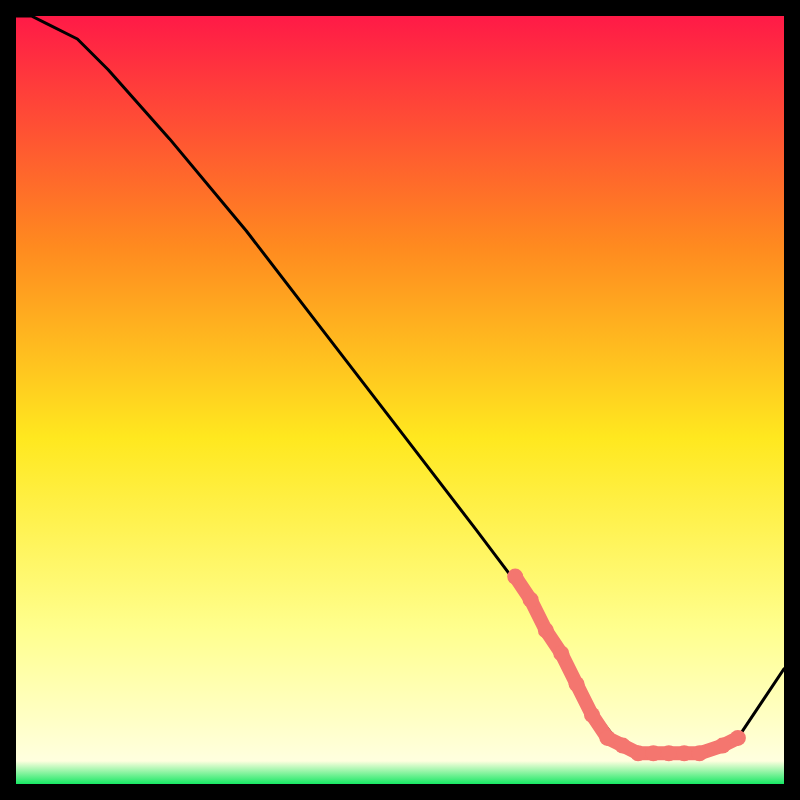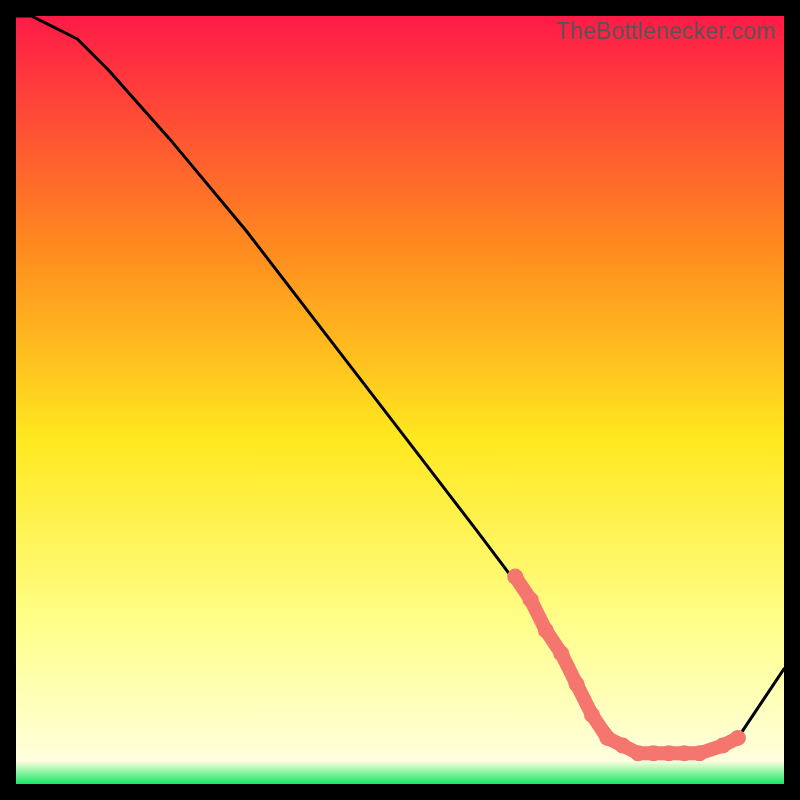--- a/index.html
+++ b/index.html
@@ -66,14 +66,13 @@
         <circle cx="606.7" cy="729.6" r="8" fill="#f4766f"></circle>
         <circle cx="622.1" cy="737.3" r="8" fill="#f4766f"></circle>
         <circle cx="637.4" cy="737.3" r="8" fill="#f4766f"></circle>
         <circle cx="652.8" cy="737.3" r="8" fill="#f4766f"></circle>
         <circle cx="668.2" cy="737.3" r="8" fill="#f4766f"></circle>
         <circle cx="683.5" cy="737.3" r="8" fill="#f4766f"></circle>
         <circle cx="706.6" cy="729.6" r="8" fill="#f4766f"></circle>
         <circle cx="721.9" cy="721.9" r="8" fill="#f4766f"></circle>
       </g>
   </svg>
-  <div class="watermark">TheBottlenecker.com</div>
 </div>
 
 </body></html>

